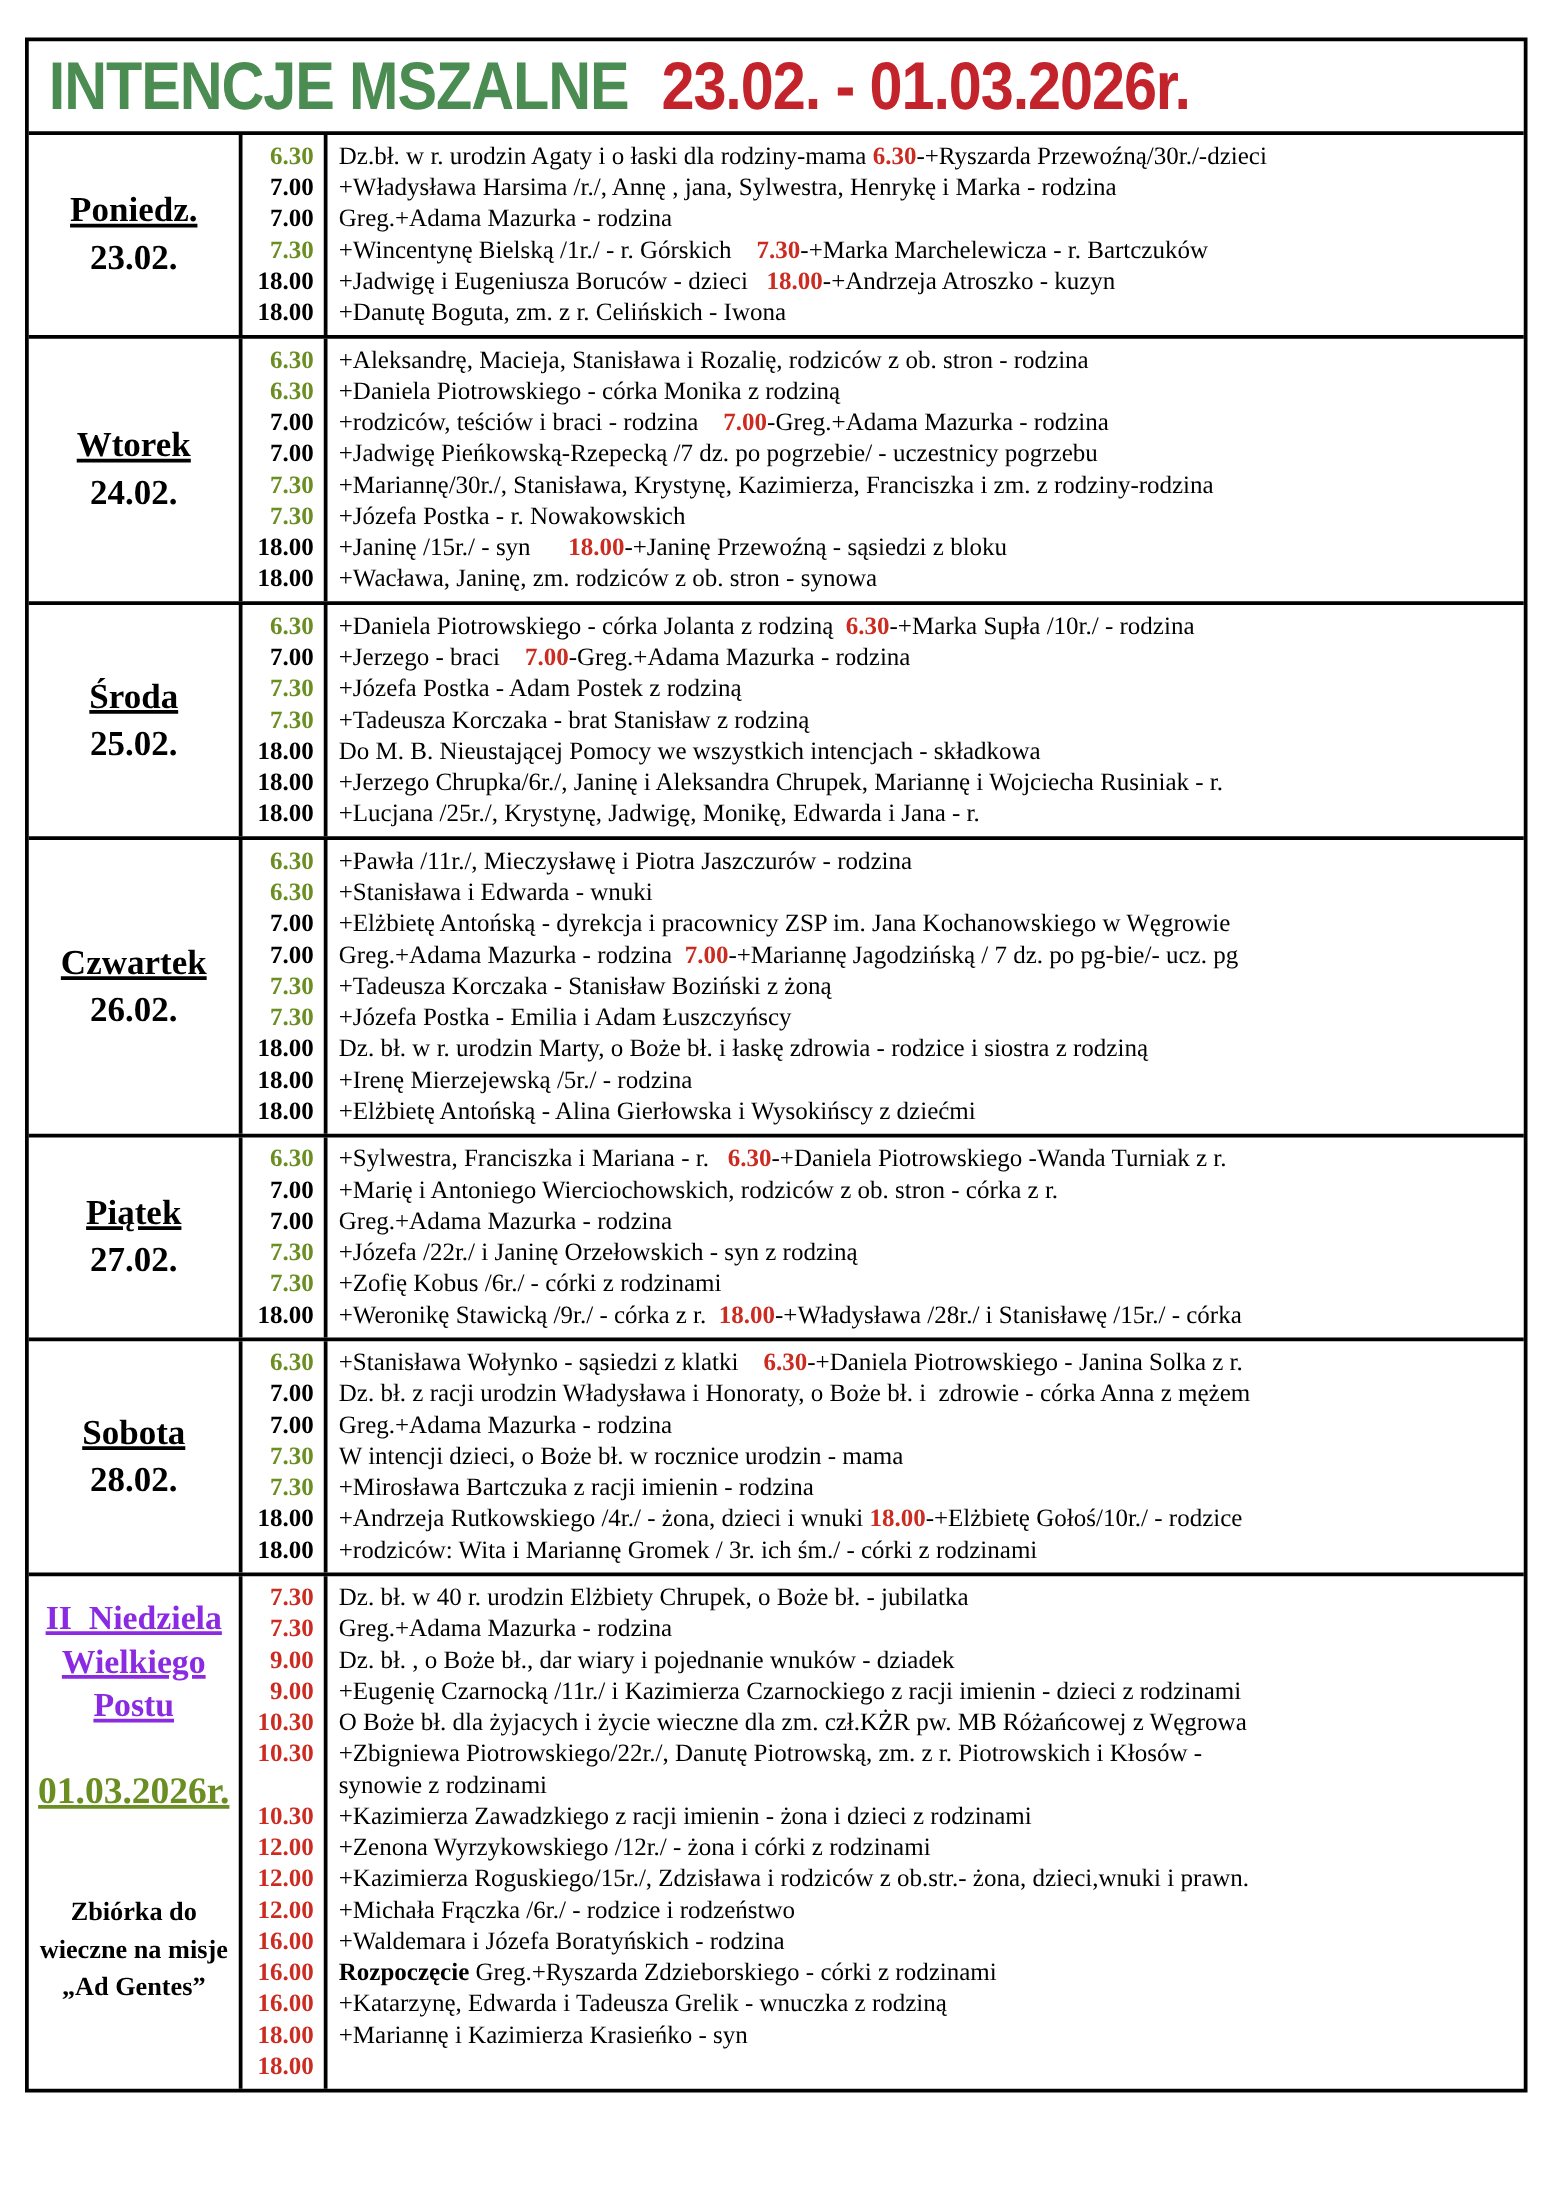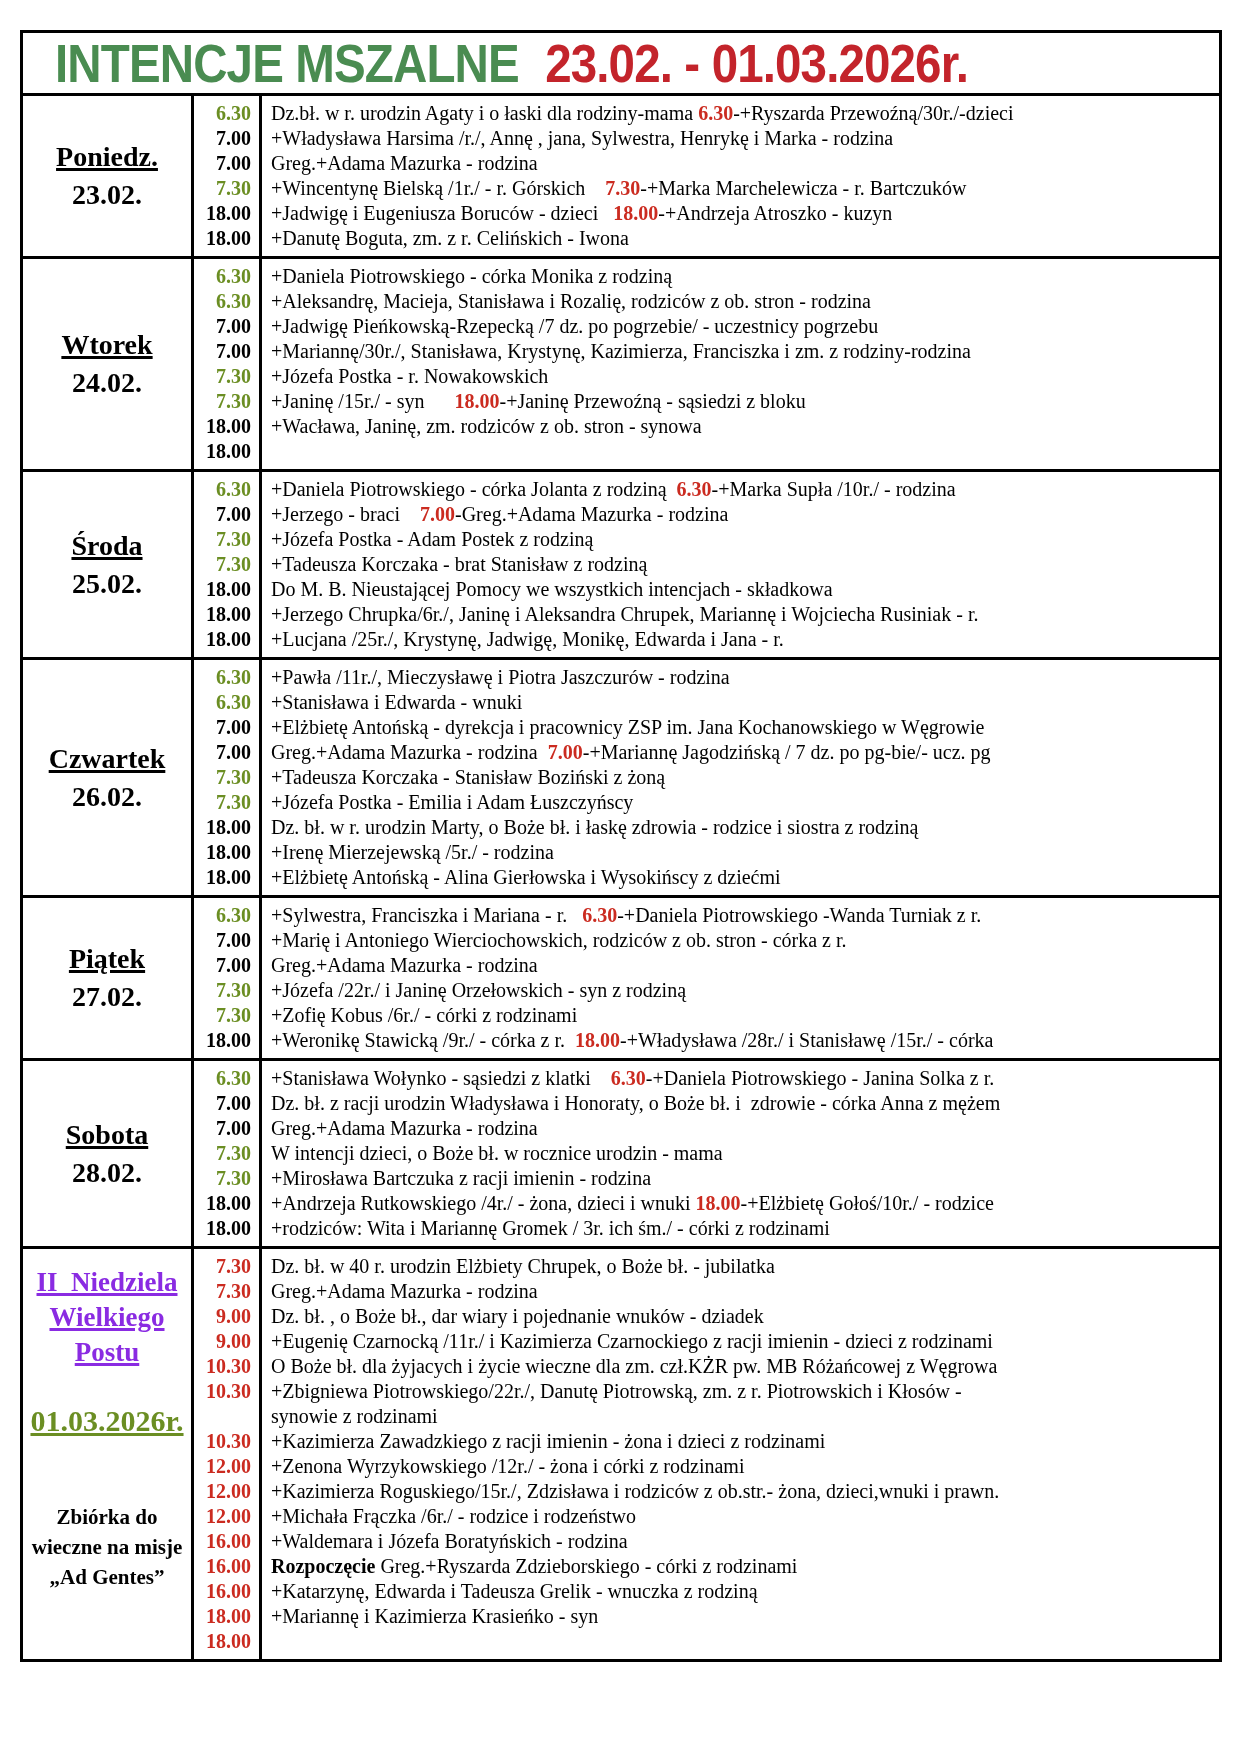--- a/index.html
+++ b/index.html
@@ -11,21 +11,21 @@
   body{
     width:1240px;height:1753px;background:var(--background);
     font-family:"Liberation Serif","DejaVu Serif",serif;color:#000;
     position:relative;overflow:hidden;
   }
   .sheet{
     position:absolute;left:20px;top:30px;width:1196px;
     border:3px solid var(--border-black);background:#fff;
   }
   .header{
-    height:60px;display:flex;align-items:center;padding-left:32px;overflow:hidden;
+    height:72px;display:flex;align-items:center;padding-left:16px;overflow:hidden;
   }
   .header h1{
     margin:0;display:flex;gap:30px;white-space:nowrap;
     font-family:"Liberation Sans","DejaVu Sans",sans-serif;
     font-weight:bold;font-size:54px;line-height:1;
     transform:scaleX(0.88);transform-origin:left center;letter-spacing:-1px;
   }
   .header .title{color:var(--title-green);}
   .header .daterange{color:var(--title-red);}
   .day{display:flex;border-top:3px solid var(--border-black);align-items:stretch;}
@@ -104,22 +104,23 @@
           <div class="t g">6.30</div>
           <div class="t g">6.30</div>
           <div class="t k">7.00</div>
           <div class="t k">7.00</div>
           <div class="t g">7.30</div>
           <div class="t g">7.30</div>
           <div class="t k">18.00</div>
           <div class="t k">18.00</div>
         </div>
         <div class="textcol">
+          <div class="l"><span class="pp">+Aleksandrę, Macieja, Stanisława i Rozalię, rodziców z ob. stron - rodzina</span></div>
           <div class="l"><span class="pp">+Daniela Piotrowskiego - córka Monika z rodziną</span></div>
-          <div class="l"><span class="pp">+Aleksandrę, Macieja, Stanisława i Rozalię, rodziców z ob. stron - rodzina</span></div>
+          <div class="l"><span class="pp">+rodziców, teściów i braci - rodzina    </span><span class="it">7.00</span><span class="pp">-Greg.+Adama Mazurka - rodzina</span></div>
           <div class="l"><span class="pp">+Jadwigę Pieńkowską-Rzepecką /7 dz. po pogrzebie/ - uczestnicy pogrzebu</span></div>
           <div class="l"><span class="pp">+Mariannę/30r./, Stanisława, Krystynę, Kazimierza, Franciszka i zm. z rodziny-rodzina</span></div>
           <div class="l"><span class="pp">+Józefa Postka - r. Nowakowskich</span></div>
           <div class="l"><span class="pp">+Janinę /15r./ - syn      </span><span class="it">18.00</span><span class="pp">-+Janinę Przewoźną - sąsiedzi z bloku</span></div>
           <div class="l"><span class="pp">+Wacława, Janinę, zm. rodziców z ob. stron - synowa</span></div>
         </div>
       </div>
       <div class="day">
         <div class="daycell">
           <div class="lbl dn">Środa</div>

